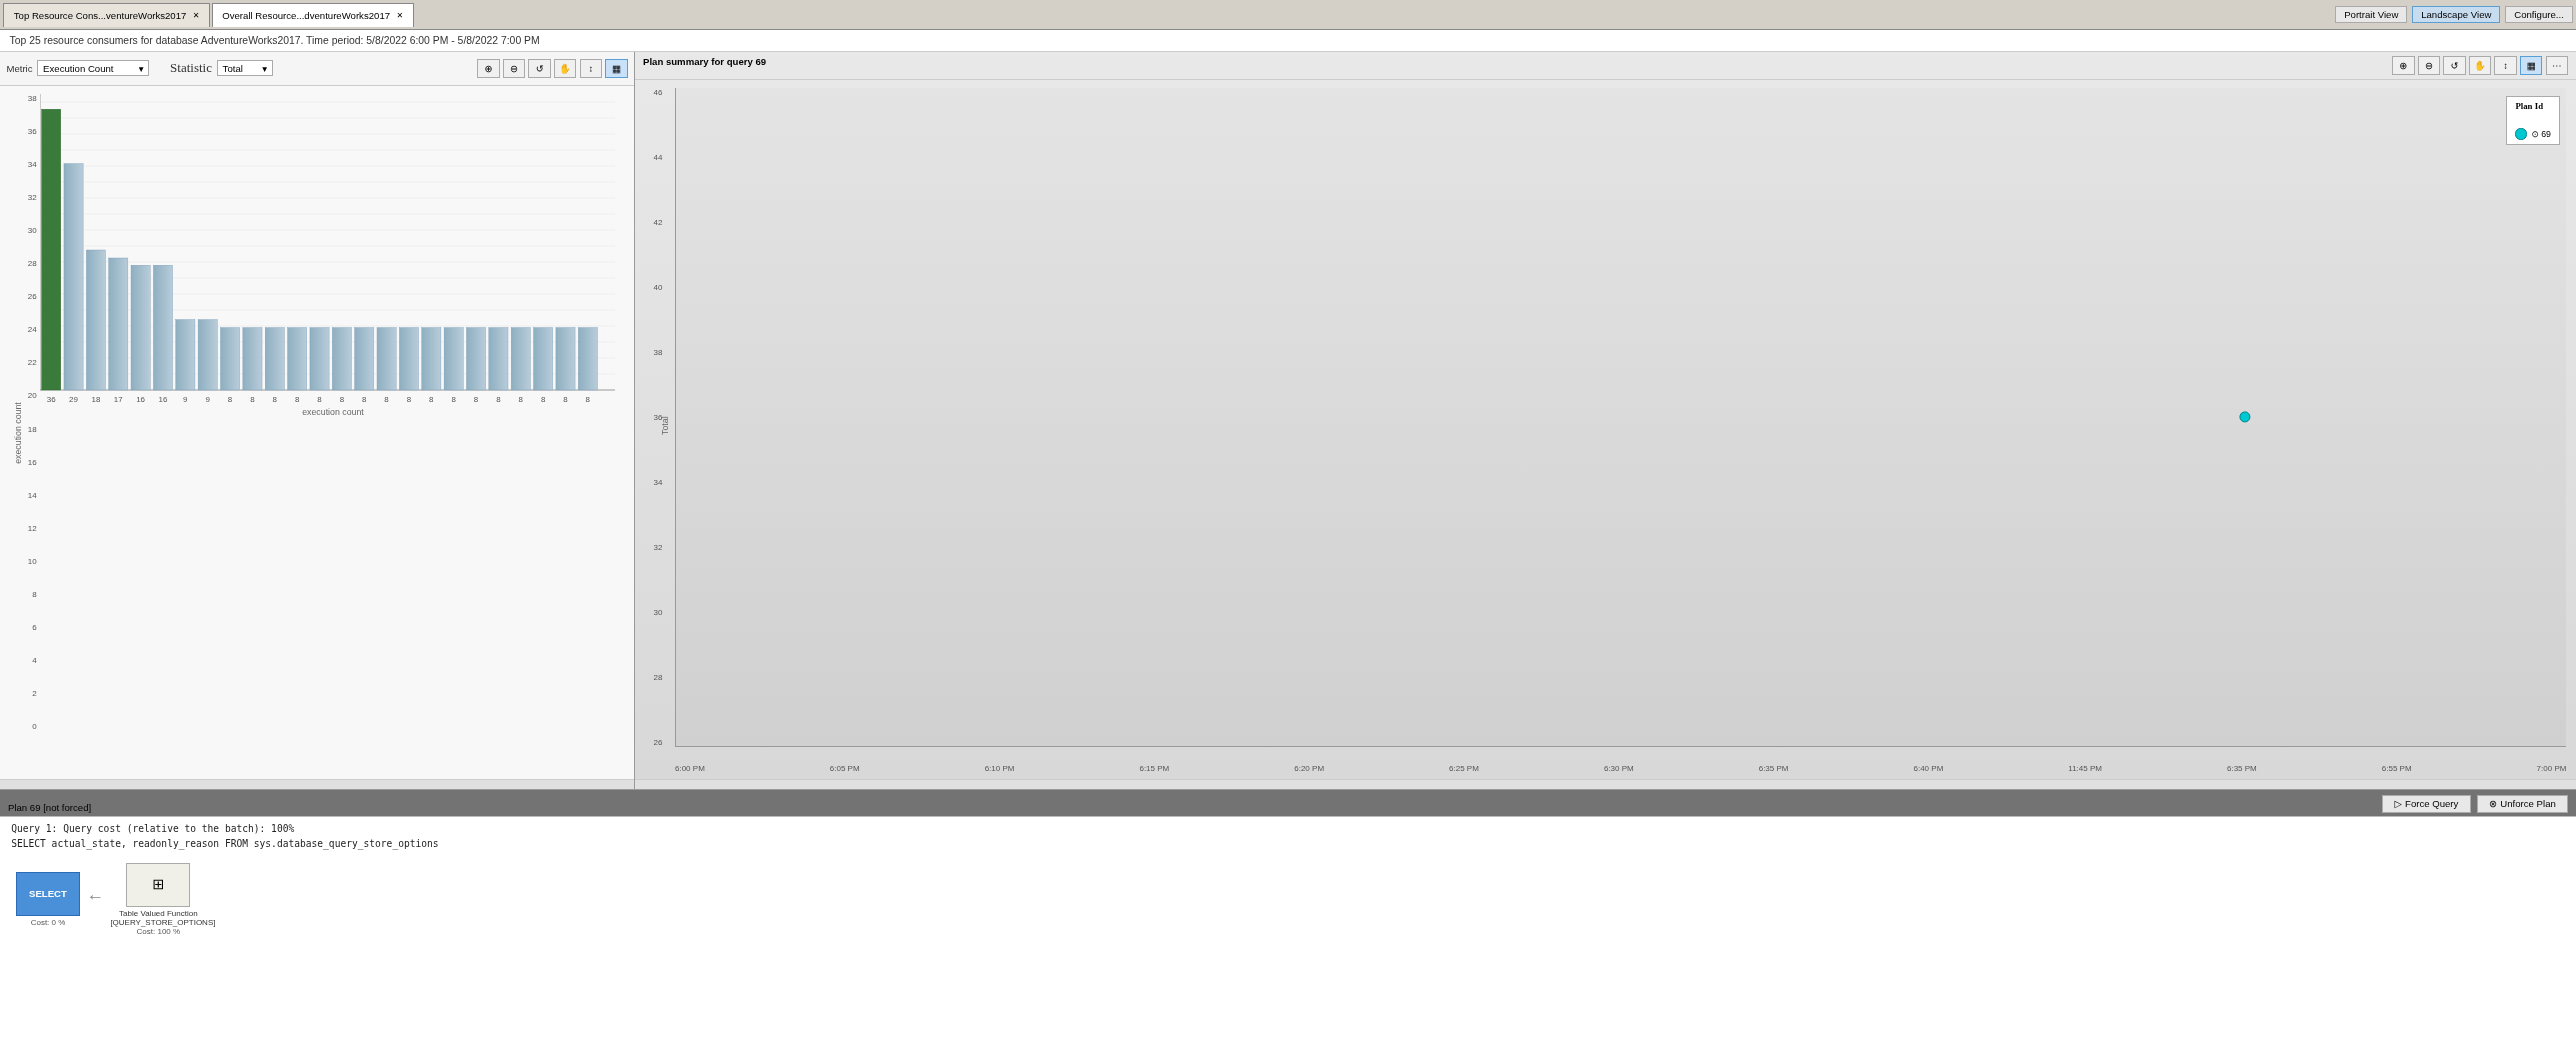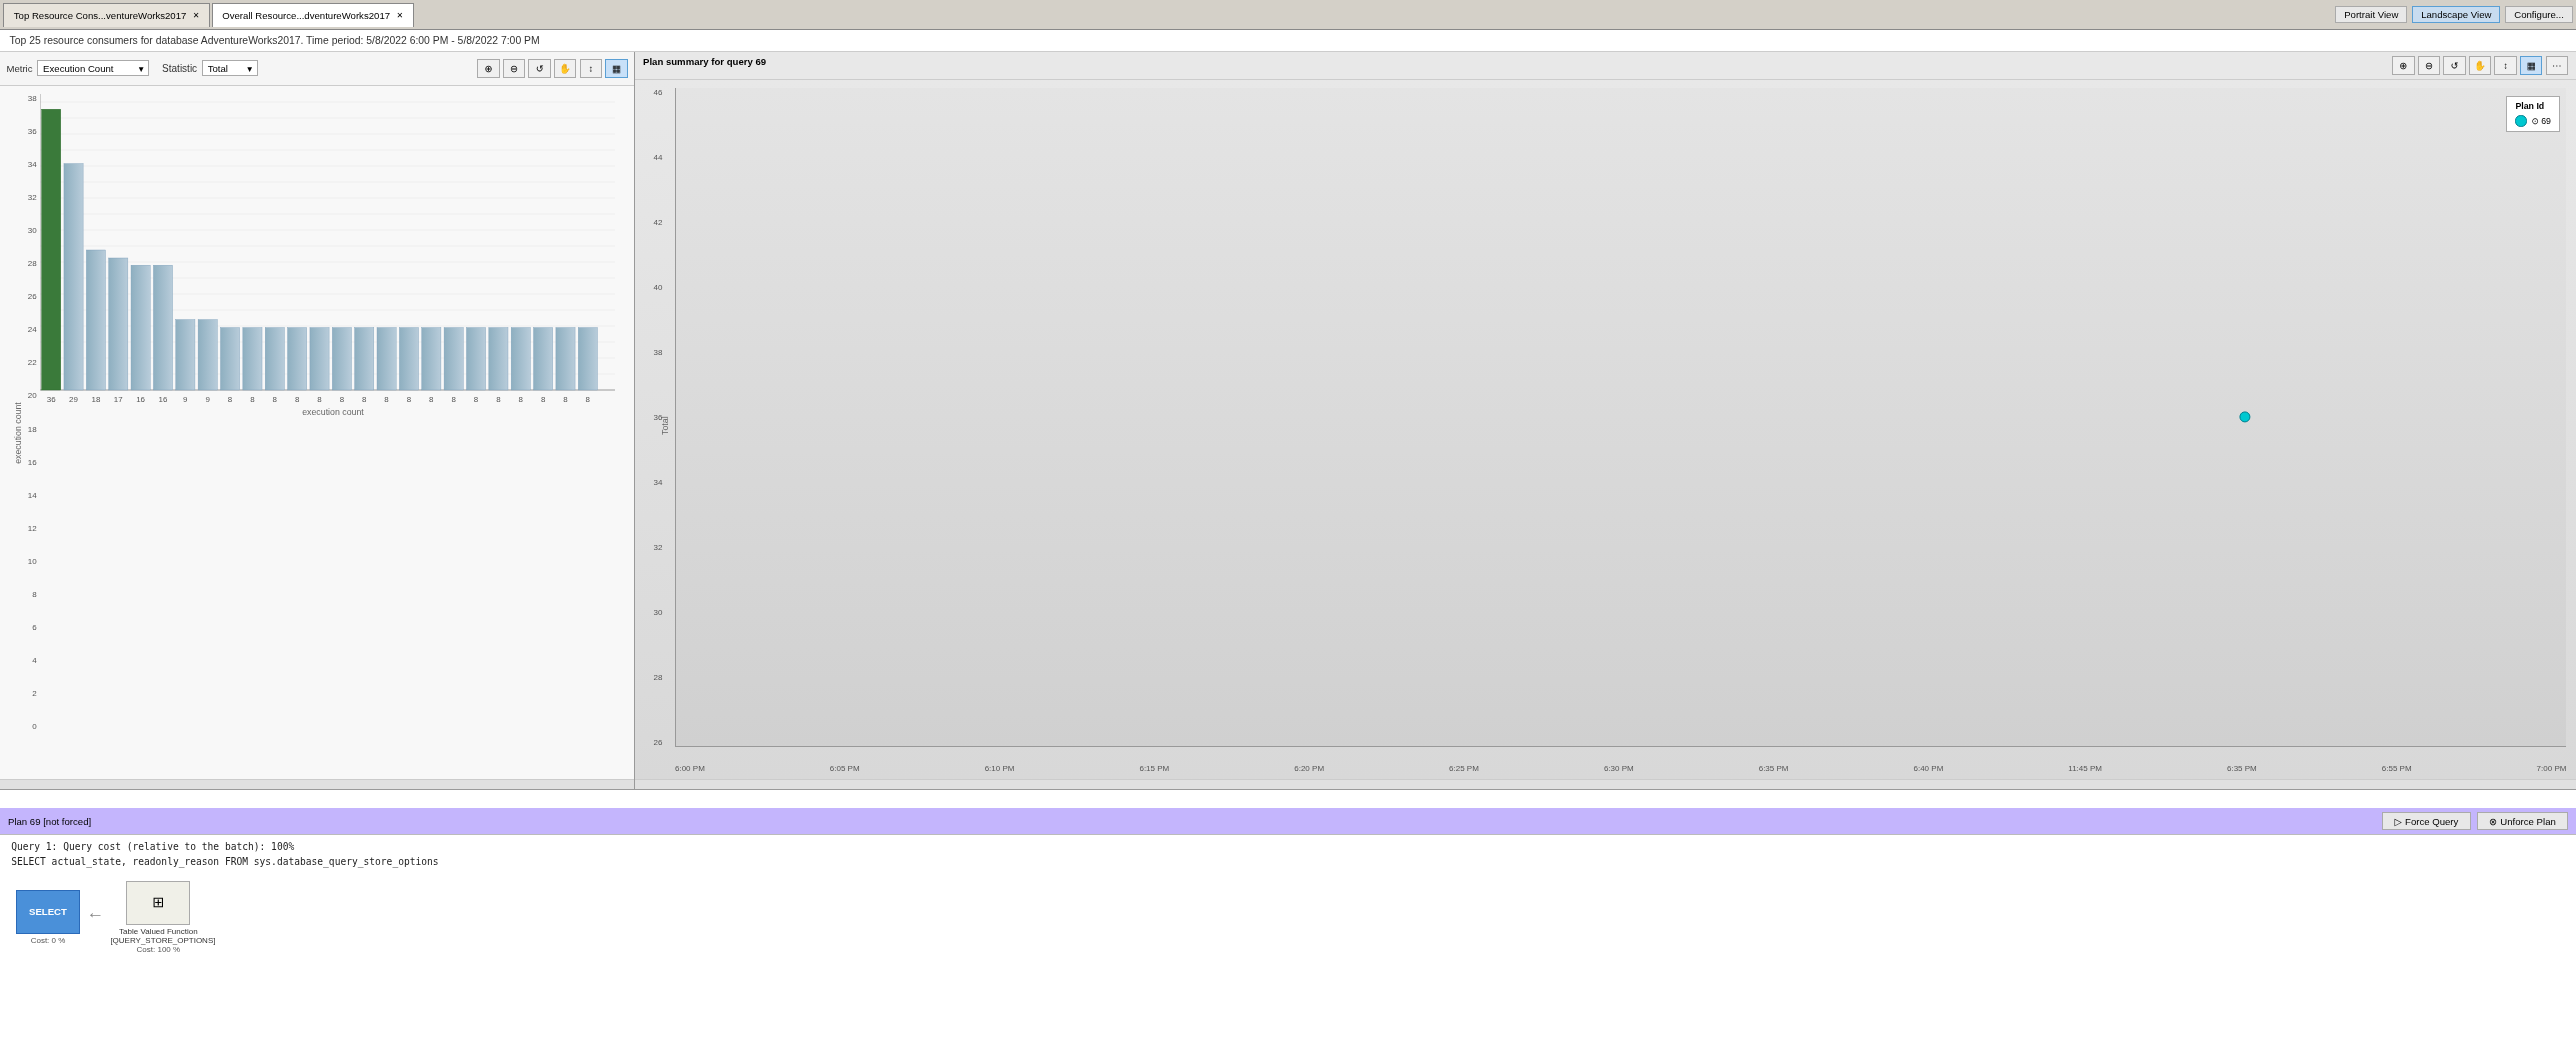--- a/index.html
+++ b/index.html
@@ -13,21 +13,21 @@
 
     
     .title-bar { background: #fff; border-bottom: 0.8px solid #ccc; padding: 4.8px 9.6px; font-size: 10.4px; color: #333; }
 
     
     .toolbar-row { display: flex; align-items: center; background: #f5f5f5; border-bottom: 0.8px solid #ccc; padding: 3.2px 6.4px; height: 34px; justify-content: space-between; }
     .toolbar-left { display: flex; align-items: center; gap: 4.8px; }
     .toolbar-right { display: flex; align-items: center; gap: 3.2px; }
     .metric-label { font-size: 9.6px; color: #333; }
     .metric-dropdown { display: flex; align-items: center; background: #fff; border: 0.8px solid #aaa; padding: 1.6px 4.8px; font-size: 9.6px; min-width: 112px; cursor: pointer; }
-    .statistic-label { font-size: 10px; color: #333; margin-left: 8px; }
+    .statistic-label { font-size: 13px; color: #333; margin-left: 16px; font-family: Liberation Serif, serif; }
     .statistic-dropdown { display: flex; align-items: center; background: #fff; border: 0.8px solid #aaa; padding: 1.6px 4.8px; font-size: 9.6px; min-width: 56px; cursor: pointer; }
     .toolbar-btn { width: 22.4px; height: 19px; border: 0.8px solid #aaa; background: #f0f0f0; cursor: pointer; display: flex; align-items: center; justify-content: center; font-size: 9.6px; }
     .toolbar-btn.active { background: #c8e0f8; border-color: #5a9fd4; }
     .view-btn { font-size: 9.6px; padding: 2.4px 8px; border: 0.8px solid #aaa; background: #e8e8e8; cursor: pointer; }
     .view-btn.active { background: #c8dcf0; border-color: #5a9fd4; }
 
     
     .legend-box { position: absolute; right: 8px; top: 24px; background: #fff; border: 0.8px solid #aaa; padding: 4.8px 8px; font-size: 8.8px; }
     .legend-item { display: flex; align-items: center; gap: 4.8px; margin-top: 3.2px; }
     .plan-actions { display: flex; gap: 6.4px; }
@@ -40,21 +40,21 @@
     .app-window { width: 2576px; height: 1061px; display: flex; flex-direction: column; background: #f0f0f0; }
     .content-left { display: flex; flex-direction: column; width: 635px; border-right: 1.6px solid #999; }
     .content-right { display: flex; flex-direction: column; flex: 1; }
 
     .right-top { display: flex; align-items: flex-start; justify-content: space-between; background: #e8e8e8; border-bottom: 0.8px solid #ccc; padding: 4px 8px; font-size: 9.6px; }
     .right-top-toolbar { display: flex; gap: 3.2px; }
 
     .chart-wrapper { flex: 1; position: relative; background: linear-gradient(180deg, #e8e8e8 0%, #d8d8d8 100%); }
 
     .bottom-panel { height: 272px; border-top: 1.6px solid #999; background: #fff; display: flex; flex-direction: column; }
-    .bottom-panel-header { display: flex; align-items: center; justify-content: space-between; background: #c4b5fd; border-bottom: 0.8px solid #bbb; padding: 3.2px 8px; font-size: 9.6px; height: 27px; margin-top: 18px; }
+    .bottom-panel-header { display: flex; align-items: flex-end; justify-content: space-between; background: #737373; border-bottom: 0.8px solid #bbb; padding: 3.2px 8px; font-size: 9.6px; height: 27px; }
   </style>
 </head>
 <body>
 
 <div class="app-window">
 
   <div class="tab-bar">
     <div class="tab">
       <span>Top Resource Cons...ventureWorks2017</span>
       <span class="close-btn">✕</span>
@@ -270,21 +270,21 @@
           <span>6:30 PM</span>
           <span>6:35 PM</span>
           <span>6:40 PM</span>
           <span>11:45 PM</span>
           <span>6:35 PM</span>
           <span>6:55 PM</span>
           <span>7:00 PM</span>
         </div>
 
         <div class="legend-box" style="position:absolute; right:16px; top:16px;">
-          <div style="font-size:8.8px; font-weight:bold; margin-bottom:4px;">Plan Id</div>
+          <div style="font-size:8.8px; font-weight:bold; margin-bottom:17px;font-family:Liberation Serif, serif;">Plan Id</div>
           <div class="legend-item">
             <div style="width:11.2px; height:11.2px; border-radius:50%; background:#00c8d0; border:0.8px solid #008090;"></div>
             <span style="font-size:8.8px;">⊙ 69</span>
           </div>
         </div>
 
       </div>
 
       <div class="scrollbar-h"></div>
     </div>

